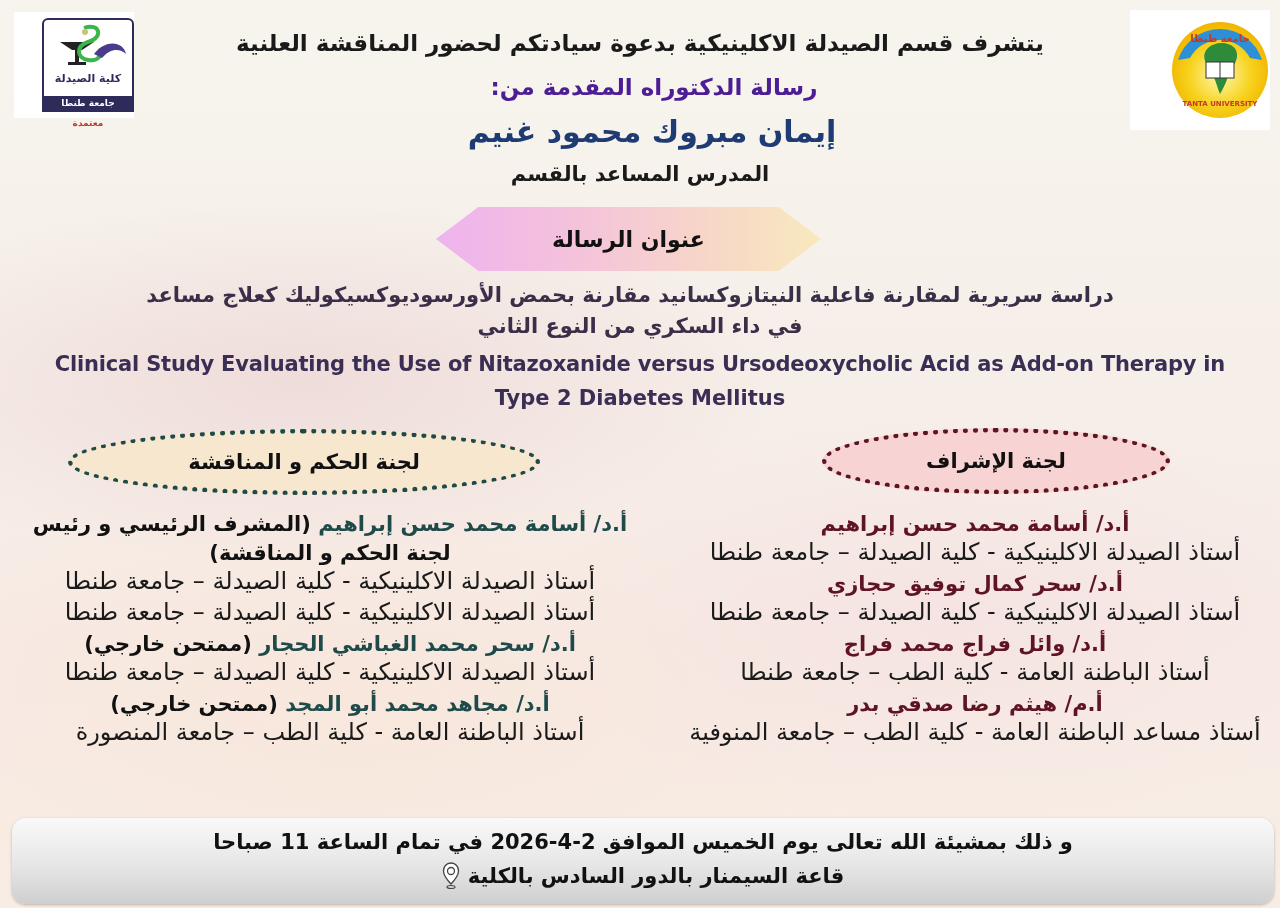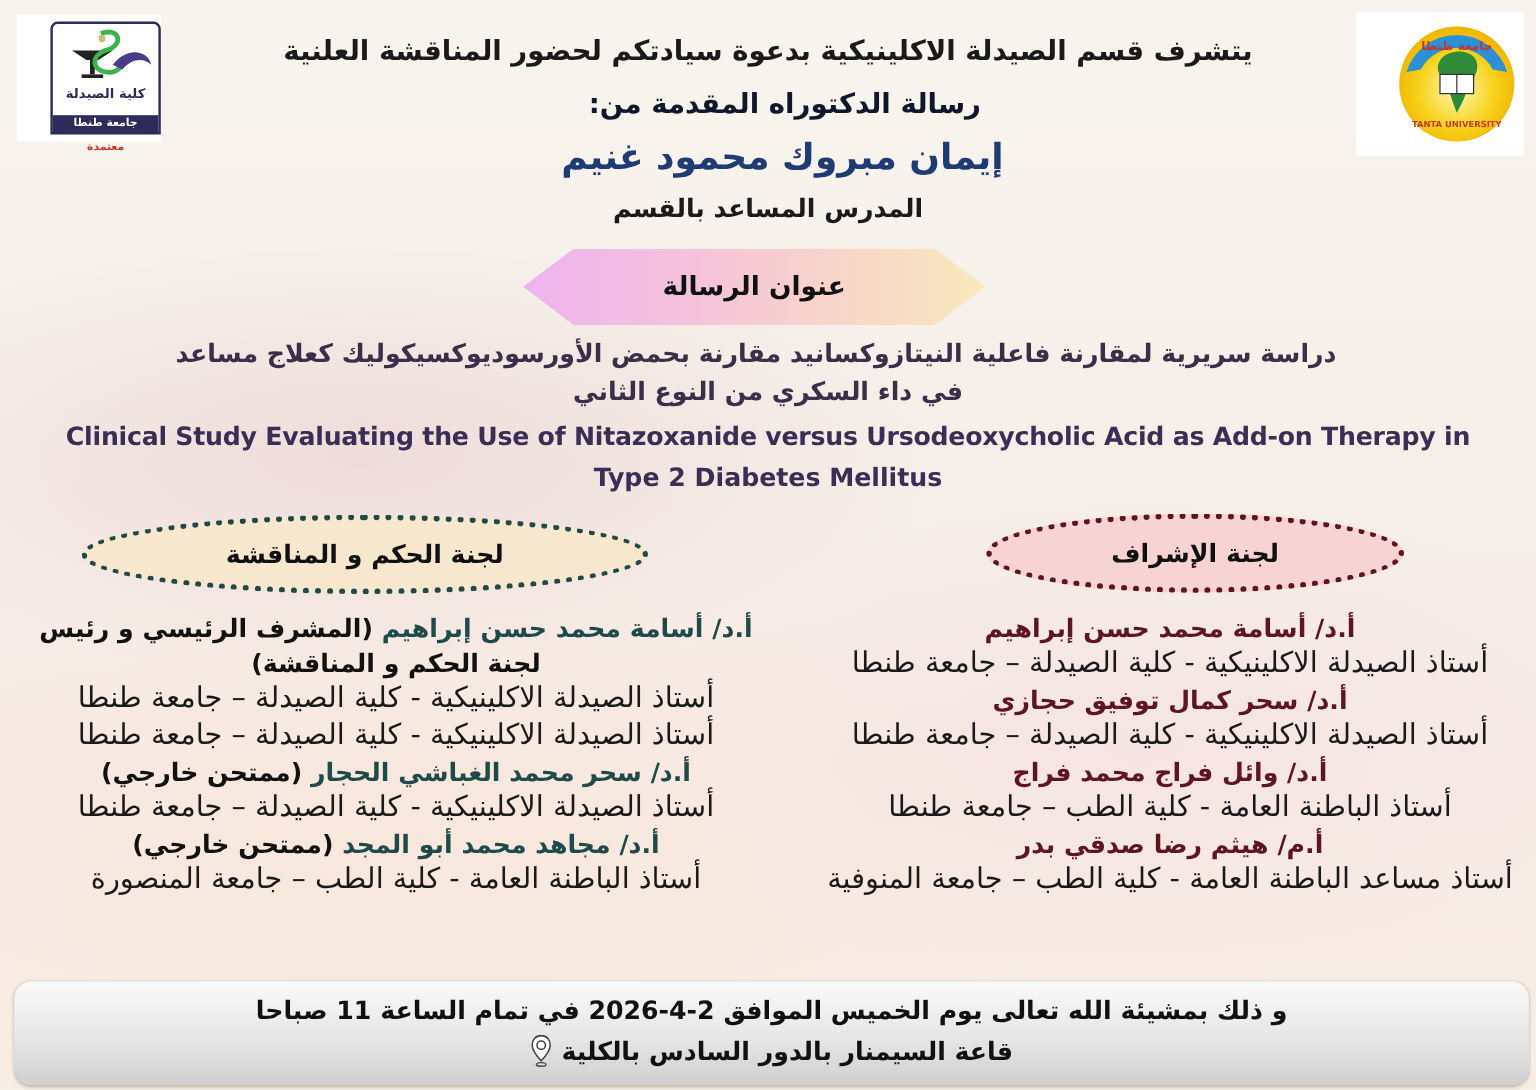--- a/index.html
+++ b/index.html
@@ -16,21 +16,21 @@
         radial-gradient(ellipse 700px 260px at 300px 380px, rgba(236,214,214,0.75), rgba(236,214,214,0) 70%),
         radial-gradient(ellipse 600px 300px at 950px 620px, rgba(244,222,222,0.55), rgba(244,222,222,0) 70%),
         radial-gradient(ellipse 800px 350px at 350px 700px, rgba(248,228,214,0.6), rgba(248,228,214,0) 70%),
         linear-gradient(180deg, #f7f4ee 0%, #f6efe9 40%, #f7ebe6 70%, #f8ede4 100%);
     }
     .content { position: absolute; inset: 0; z-index: 1; }
 
     
     .logo-box {
       position: absolute; background: #ffffff;
-      display: flex; align-items: center; justify-content: center; padding-left: 28px;
+      display: flex; align-items: center; justify-content: flex-end; padding-left: 28px;
     }
     .logo-left { left: 14px; top: 12px; width: 120px; height: 106px; }
     .logo-right { left: 1130px; top: 10px; width: 140px; height: 120px; }
     .pharm-logo {
       width: 98px; height: 94px; border: 2px solid #2e2a5a;
       position: relative; background: #fff;
       border-top-left-radius: 6px; border-top-right-radius: 6px;
     }
     .pharm-logo .emblem { position: absolute; left: 10px; top: 4px; width: 76px; height: 46px; }
     .pharm-logo .t1 {
@@ -49,21 +49,21 @@
     .tanta-logo { width: 100px; height: 100px; }
 
     
     .ar { direction: rtl; unicode-bidi: plaintext; }
     .center-line {
       position: absolute; left: 0; right: 0; text-align: center;
     }
     .invite {
       top: 30px; font-size: 23px; font-weight: bold; color: #1a1a1a;
     }
-    .thesis-by { top: 74px; font-size: 23px; font-weight: bold; color: #0f172a; padding-left: 28px; }
+    .thesis-by { top: 74px; font-size: 23px; font-weight: bold; color: #4c1d95; padding-left: 28px; }
     .candidate { top: 114px; font-size: 30px; font-weight: 900; color: #1f3b73; letter-spacing: 0.5px; padding-left: 24px; }
     .position { top: 162px; font-size: 21px; font-weight: bold; color: #1a1a1a; }
 
     .banner {
       position: absolute; left: 436px; top: 207px; width: 385px; height: 64px;
       clip-path: polygon(0% 50%, 11% 0%, 89% 0%, 100% 50%, 89% 100%, 11% 100%);
       background: linear-gradient(90deg, #eeb3ee 0%, #f4c2dc 35%, #f7d3cb 65%, #f8e9bd 100%);
       display: flex; align-items: center; justify-content: center;
     }
     .banner span { font-size: 22px; font-weight: bold; color: #111; }

